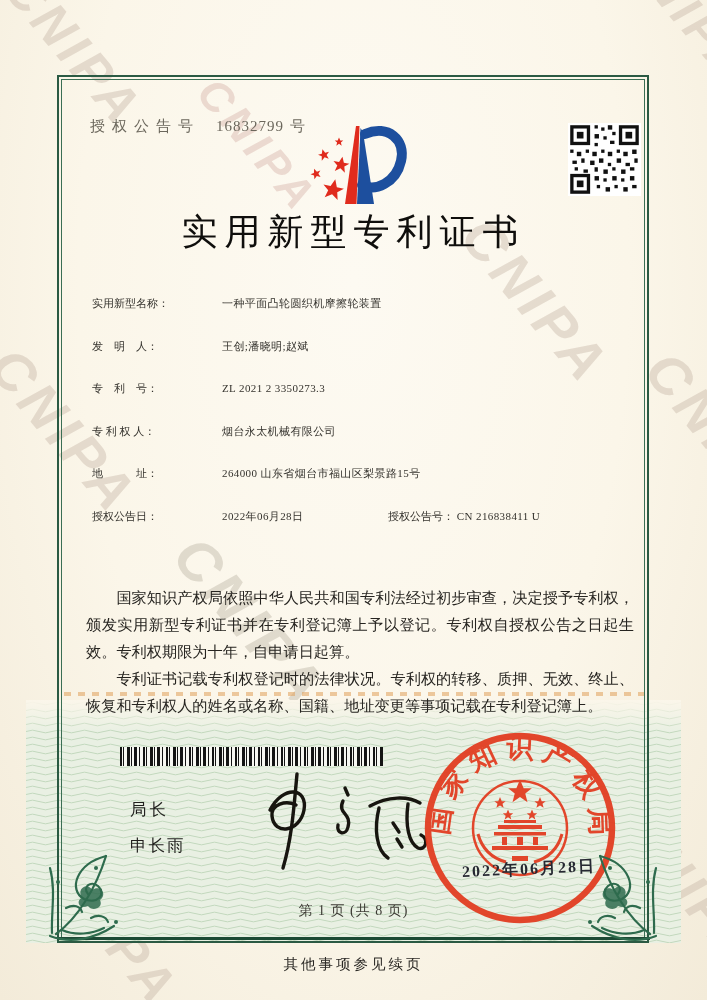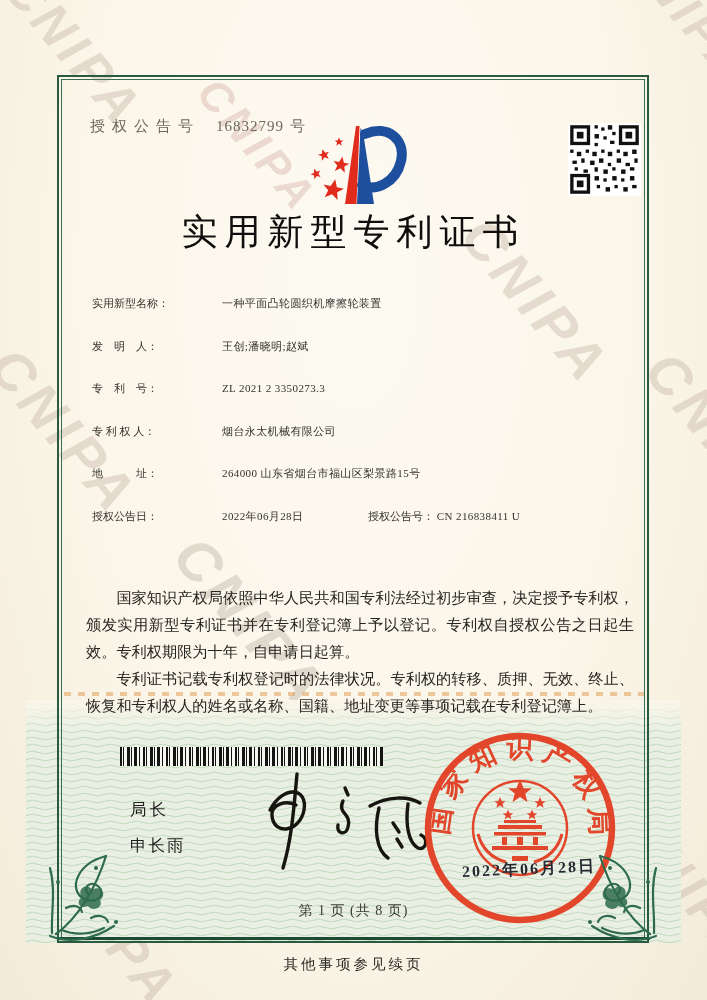--- a/index.html
+++ b/index.html
@@ -25,21 +25,21 @@
   .cert-no .num{letter-spacing:1px;margin-left:16px;}
   .cert-no .suf{letter-spacing:0;margin-left:6px;}
   .logo{position:absolute;left:286px;top:110px;}
   .qr{position:absolute;left:568px;top:123px;}
   .title{position:absolute;left:0;top:208px;width:100%;text-align:center;
     font-size:36px;font-weight:400;letter-spacing:7px;color:#0f0e0c;}
   
   .fields{position:absolute;left:92px;top:294px;width:535px;font-size:11px;color:#34322d;}
   .frow{display:flex;margin-bottom:24.5px;position:relative;line-height:18px;}
   .flabel{display:inline-block;min-width:130px;white-space:pre;}
-  .flabel2{white-space:pre;}
+  .flabel2{white-space:pre;margin-left:20px;}
   .fvalue{white-space:pre;letter-spacing:.4px;}
   
   .body-text{position:absolute;left:86px;top:584px;width:548px;font-size:15.2px;line-height:1.78;
     color:#262420;text-align:justify;}
   .body-text p{margin:0;text-indent:2em;}
   
   .barcode{position:absolute;left:120px;top:747px;width:263px;height:19px;
     background:repeating-linear-gradient(90deg,
       #141414 0 2px,#f7f7f2 2px 3px,#141414 3px 4px,#f7f7f2 4px 7px,
       #141414 7px 10px,#f7f7f2 10px 11px,#141414 11px 12px,#f7f7f2 12px 14px,

